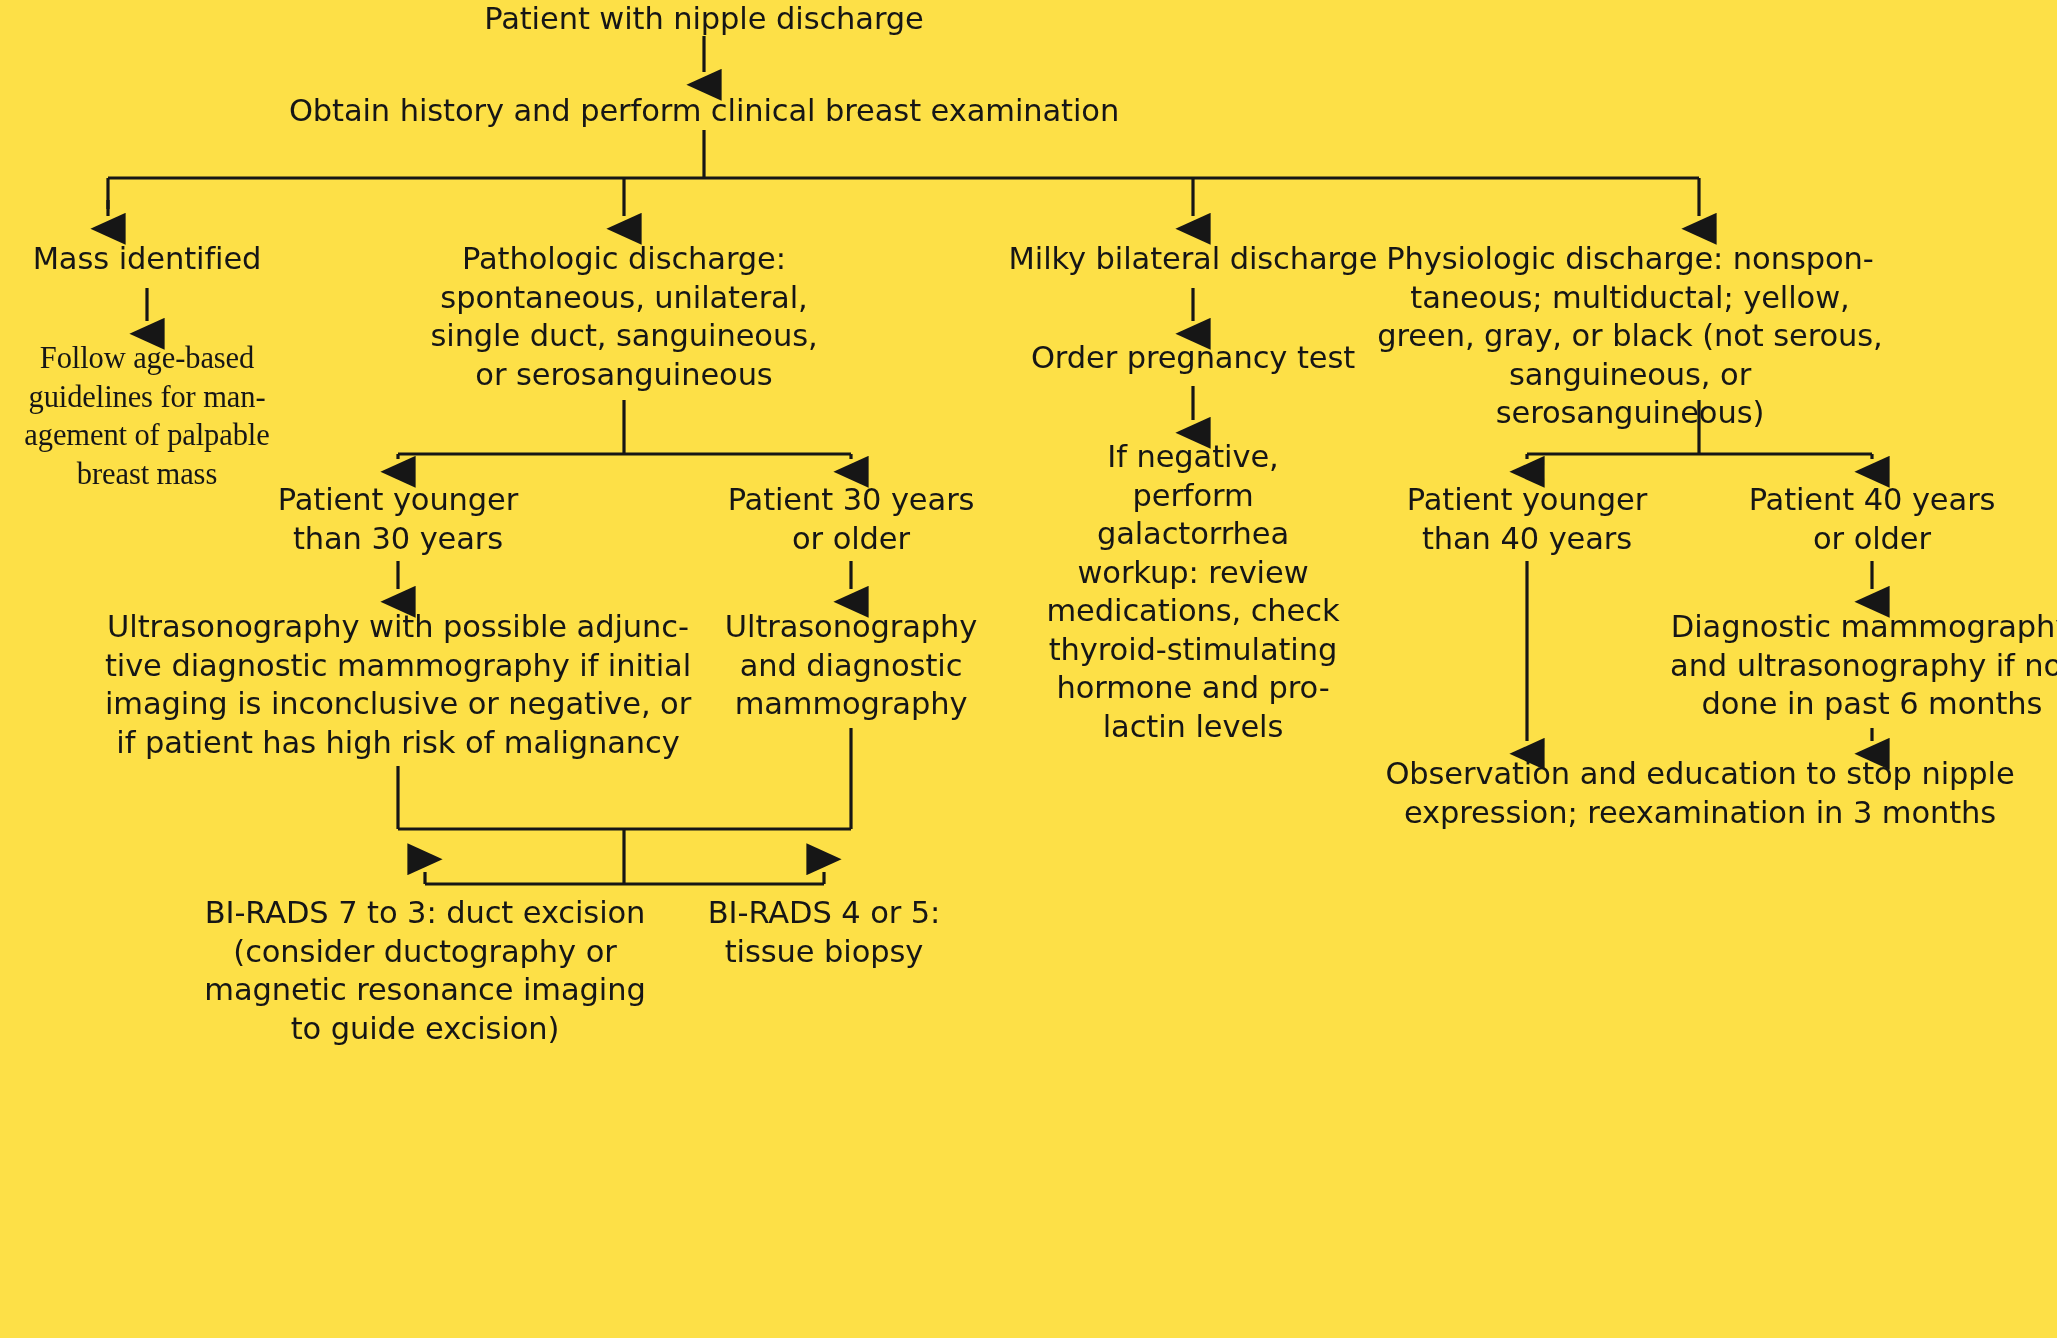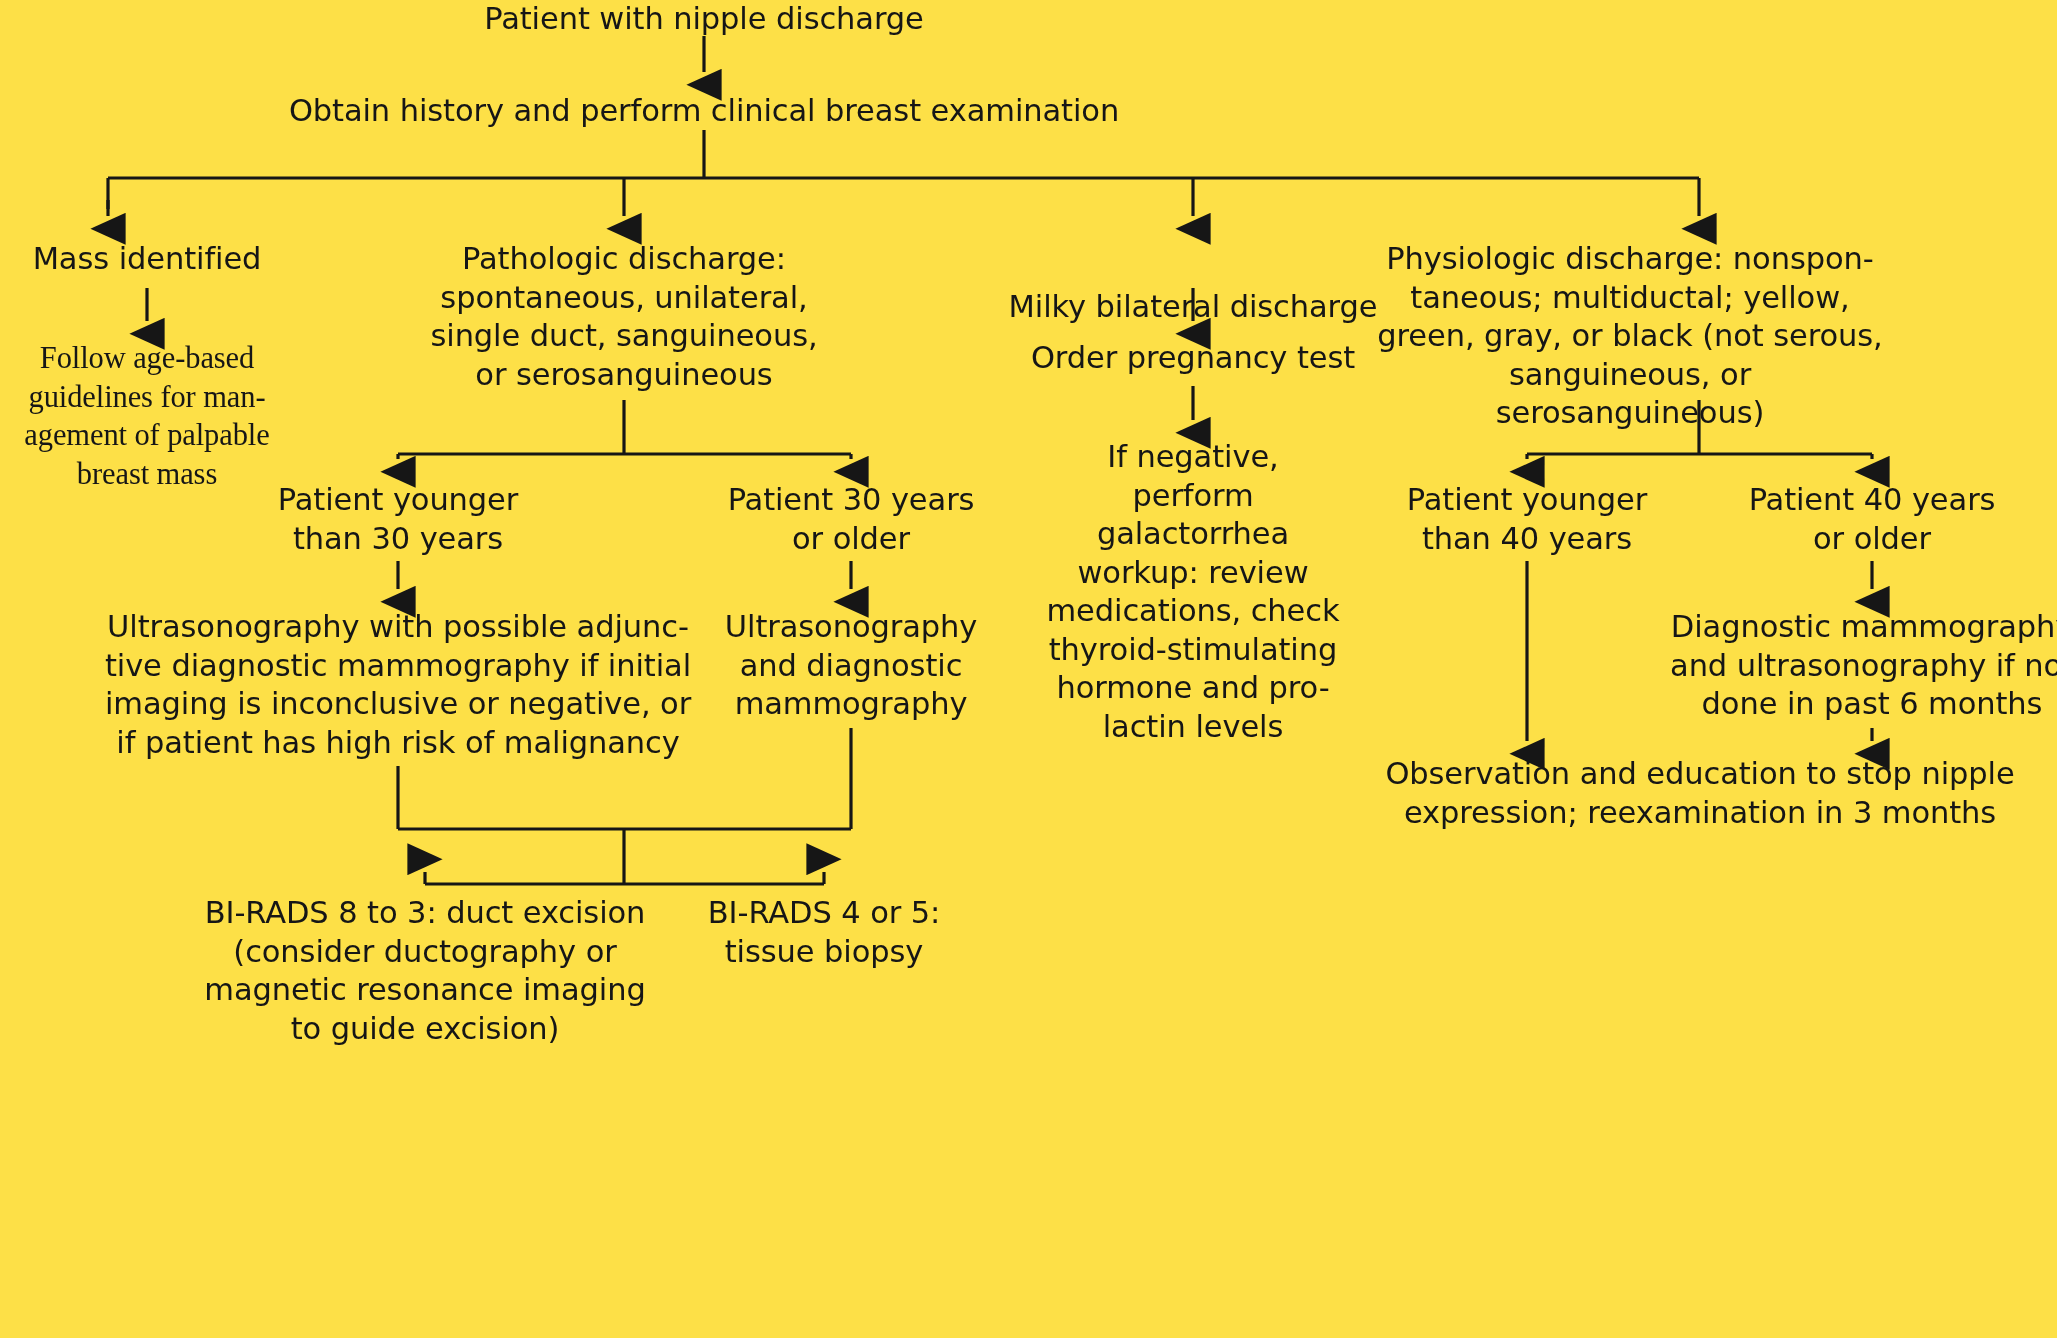--- a/index.html
+++ b/index.html
@@ -118,29 +118,29 @@
 
   <div class="node" style="left:103px; top:608px; width:590px;">Ultrasonography with possible adjunc-
 tive diagnostic mammography if initial
 imaging is inconclusive or negative, or
 if patient has high risk of malignancy</div>
 
   <div class="node" style="left:701px; top:608px; width:300px;">Ultrasonography
 and diagnostic
 mammography</div>
 
-  <div class="node" style="left:190px; top:894px; width:470px;">BI-RADS 8 to 3: duct excision
+  <div class="node" style="left:190px; top:894px; width:470px;">BI-RADS 7 to 3: duct excision
 (consider ductography or
 magnetic resonance imaging
 to guide excision)</div>
 
   <div class="node" style="left:684px; top:894px; width:280px;">BI-RADS 4 or 5:
 tissue biopsy</div>
 
-  <div class="node" style="left:993px; top:240px; width:400px;margin-top:48px;">Milky bilateral discharge</div>
+  <div class="node" style="left:993px; top:240px; width:400px;">Milky bilateral discharge</div>
 
   <div class="node" style="left:1013px; top:339px; width:360px;">Order pregnancy test</div>
 
   <div class="node" style="left:1043px; top:438px; width:300px;">If negative, perform
 galactorrhea
 workup: review
 medications, check
 thyroid-stimulating
 hormone and pro-
 lactin levels</div>

